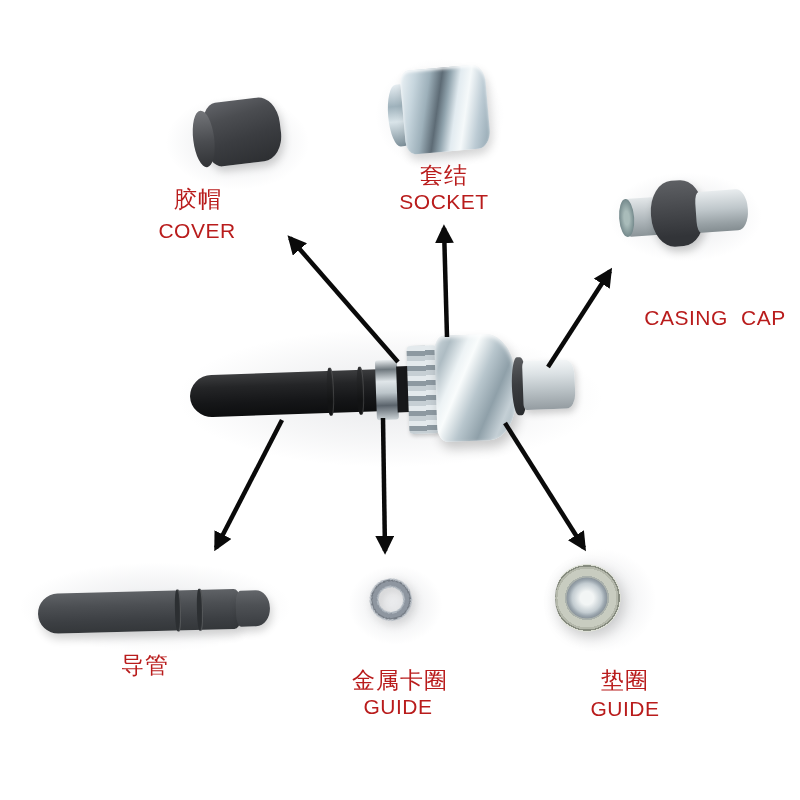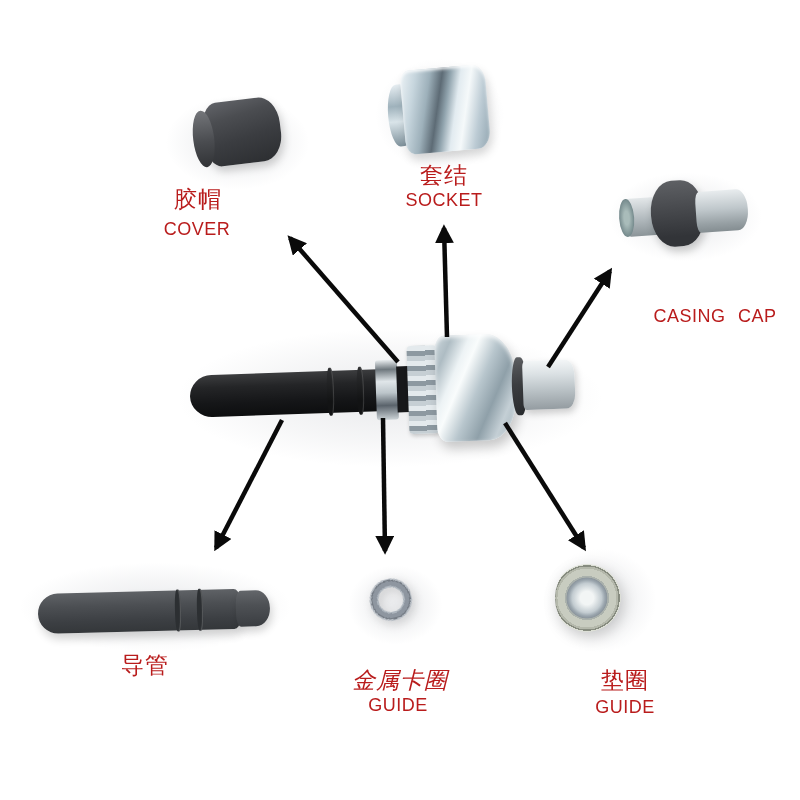--- a/index.html
+++ b/index.html
@@ -6,21 +6,21 @@
   #canvas{
     position:relative;width:800px;height:800px;background:#ffffff;overflow:hidden;
     font-family:"Liberation Sans","DejaVu Sans",sans-serif;
   }
   
   .blob{position:absolute;border-radius:50%;
     background:radial-gradient(ellipse at center,rgba(130,136,148,0.18) 0%,rgba(130,136,148,0.07) 45%,rgba(130,136,148,0) 70%);}
   
   .lbl{position:absolute;transform:translateX(-50%);color:#b91c1c;white-space:nowrap;}
   .lbl-cn{font-size:23px;font-weight:500;letter-spacing:1px;}
-  .lbl-en{font-size:18px;font-weight:500;letter-spacing:0.5px;word-spacing:7px;}
+  .lbl-en{font-size:21px;font-weight:500;letter-spacing:0.5px;word-spacing:7px;}
   
   .cover{position:absolute;left:193px;top:98px;width:94px;height:74px;transform:rotate(-7deg);}
   .cover-body{position:absolute;left:10px;top:2px;width:78px;height:64px;
     border-radius:16px 20px 20px 16px / 46% 42% 42% 46%;
     background:linear-gradient(168deg,#63656a 0%,#4b4d51 28%,#3b3d41 58%,#2b2d30 100%);
     box-shadow:2px 5px 8px rgba(0,0,0,0.18);}
   .cover-lip{position:absolute;left:0;top:8px;width:21px;height:57px;border-radius:50%;
     background:linear-gradient(180deg,#74767a 0%,#4a4c50 55%,#313336 100%);}
   
   .socket{position:absolute;left:388px;top:68px;width:102px;height:88px;transform:rotate(-5deg);}
@@ -162,19 +162,19 @@
   <div class="lbl lbl-cn" style="left:198px;top:184px;">胶帽</div>
   <div class="lbl lbl-en" style="left:197px;top:219px;">COVER</div>
 
   <div class="lbl lbl-cn" style="left:444px;top:160px;">套结</div>
   <div class="lbl lbl-en" style="left:444px;top:190px;">SOCKET</div>
 
   <div class="lbl lbl-en" style="left:715px;top:306px;">CASING CAP</div>
 
   <div class="lbl lbl-cn" style="left:145px;top:650px;">导管</div>
 
-  <div class="lbl lbl-cn" style="left:400px;top:665px;font-style:italic;">金属卡圈</div>
+  <div class="lbl lbl-cn" style="left:400px;top:665px;">金属卡圈</div>
   <div class="lbl lbl-en" style="left:398px;top:695px;">GUIDE</div>
 
   <div class="lbl lbl-cn" style="left:625px;top:665px;">垫圈</div>
   <div class="lbl lbl-en" style="left:625px;top:697px;">GUIDE</div>
 
 </div>
 
 </body></html>

